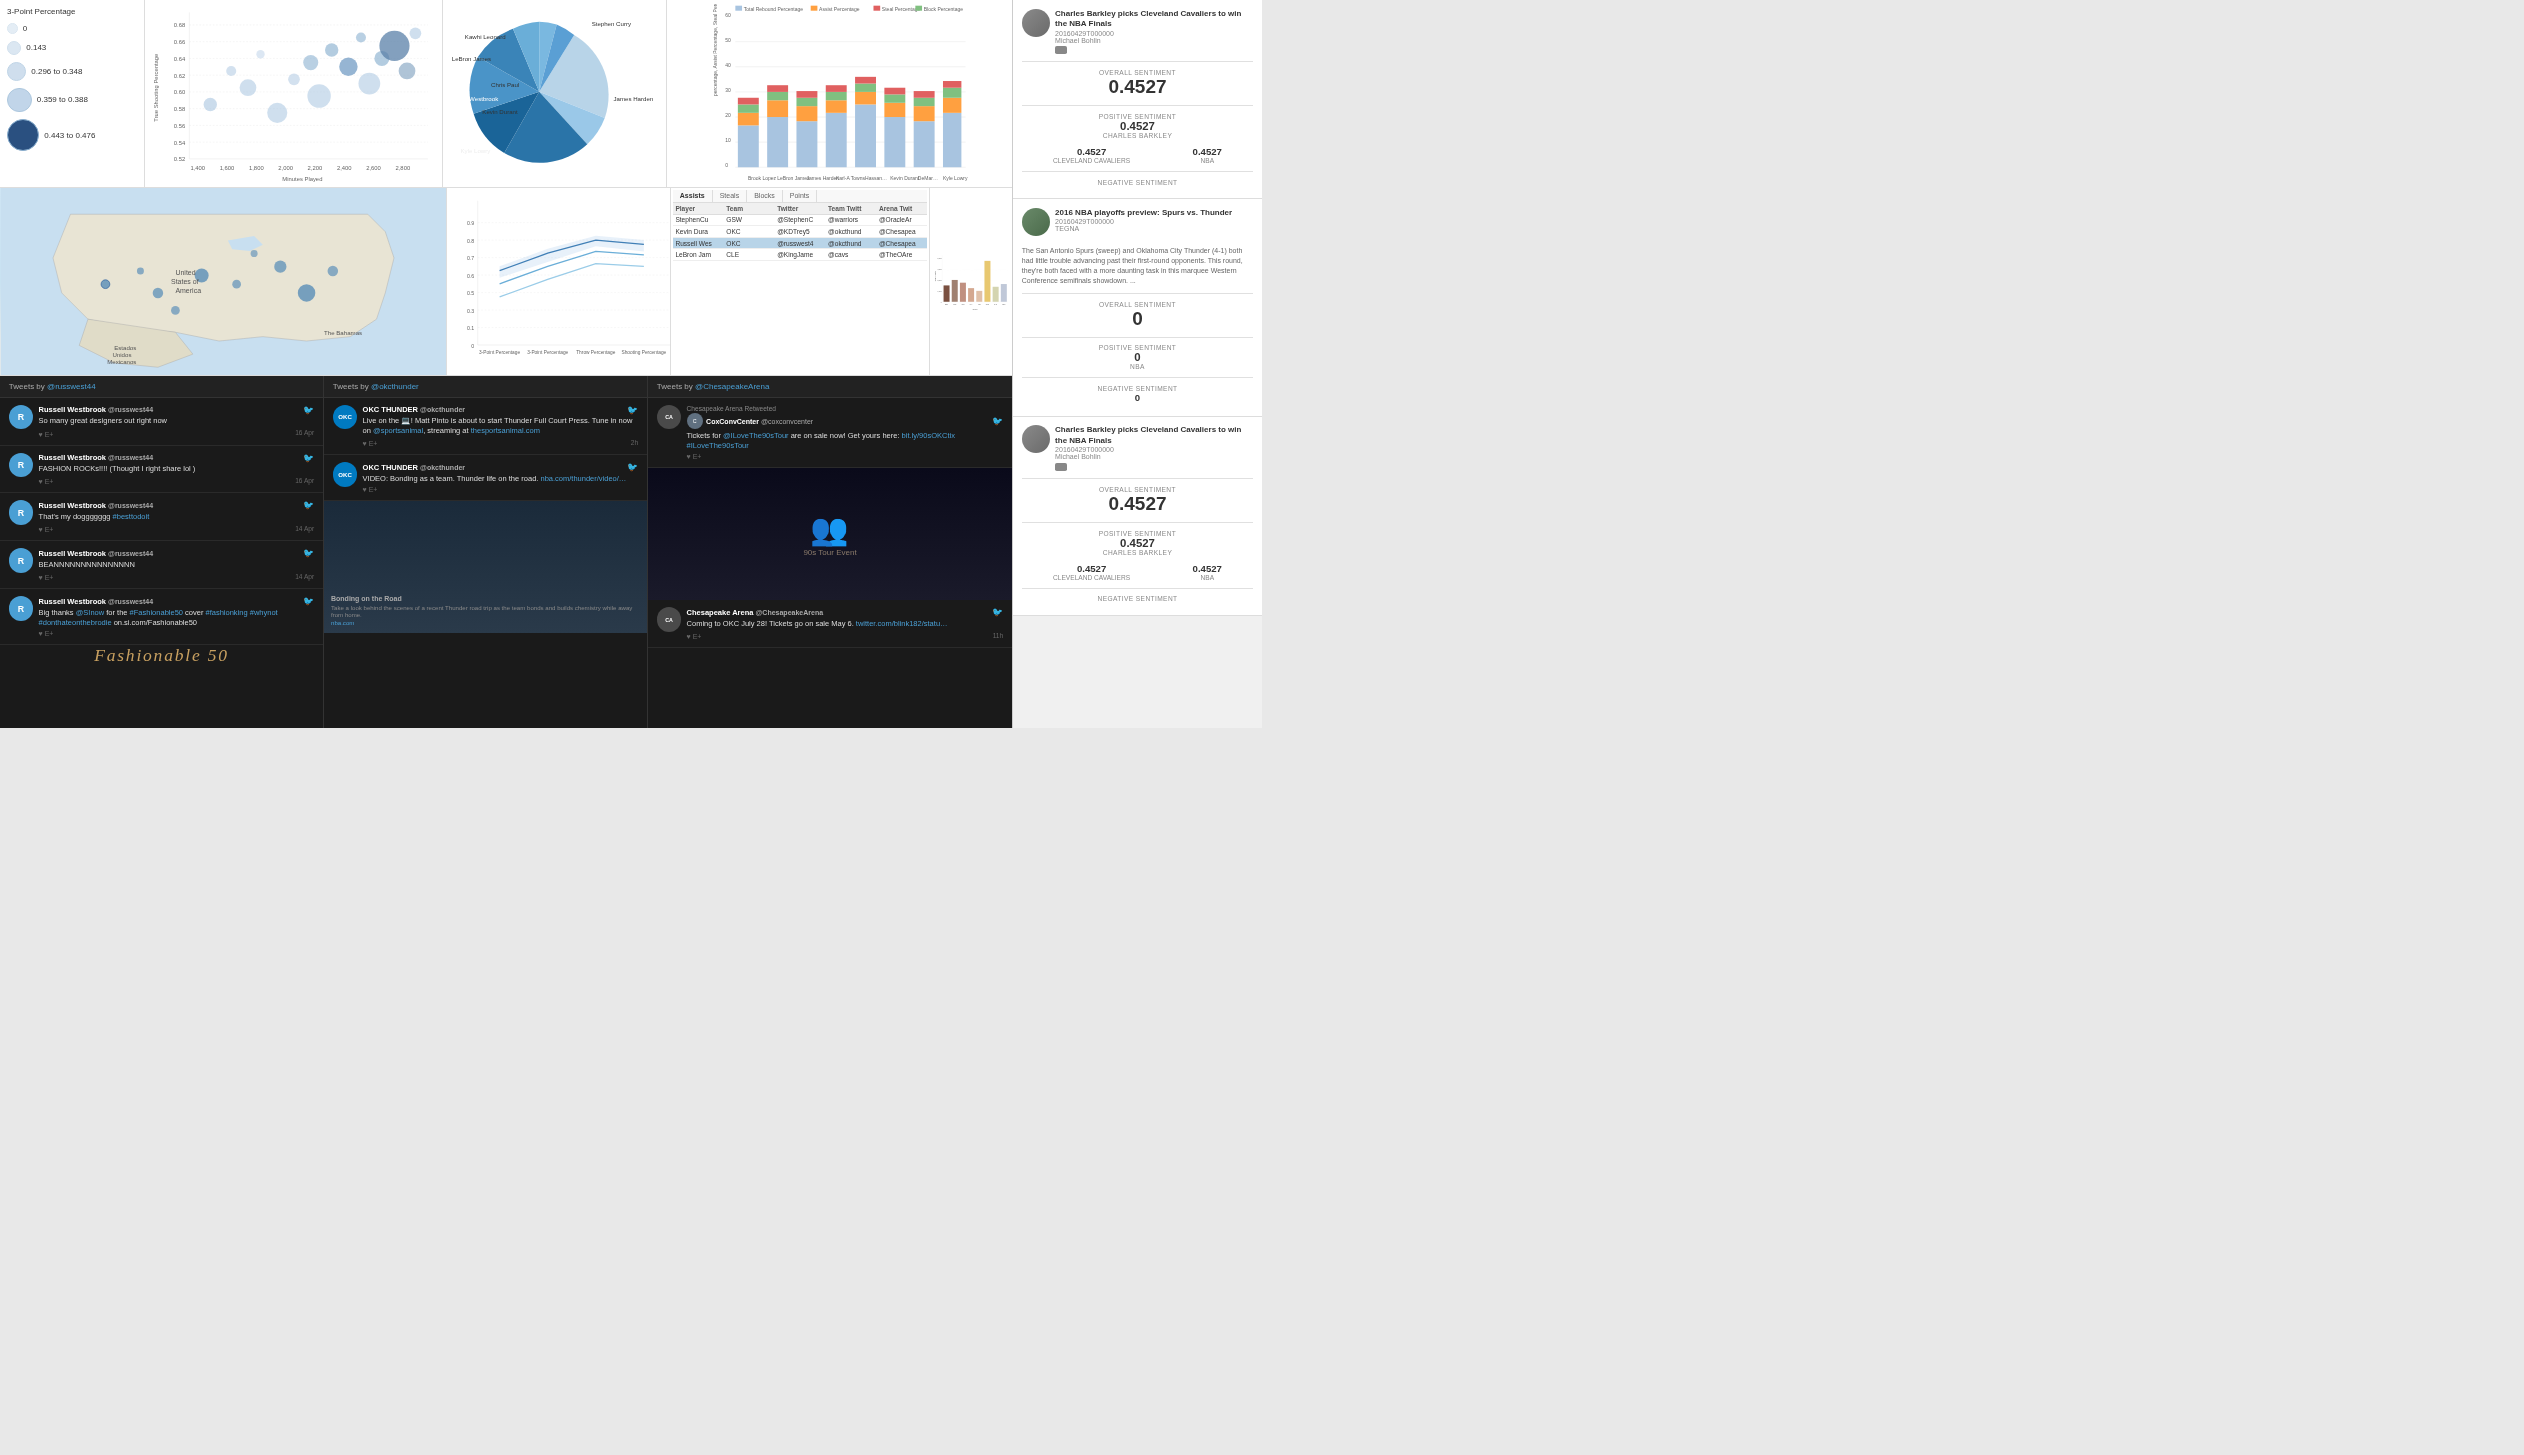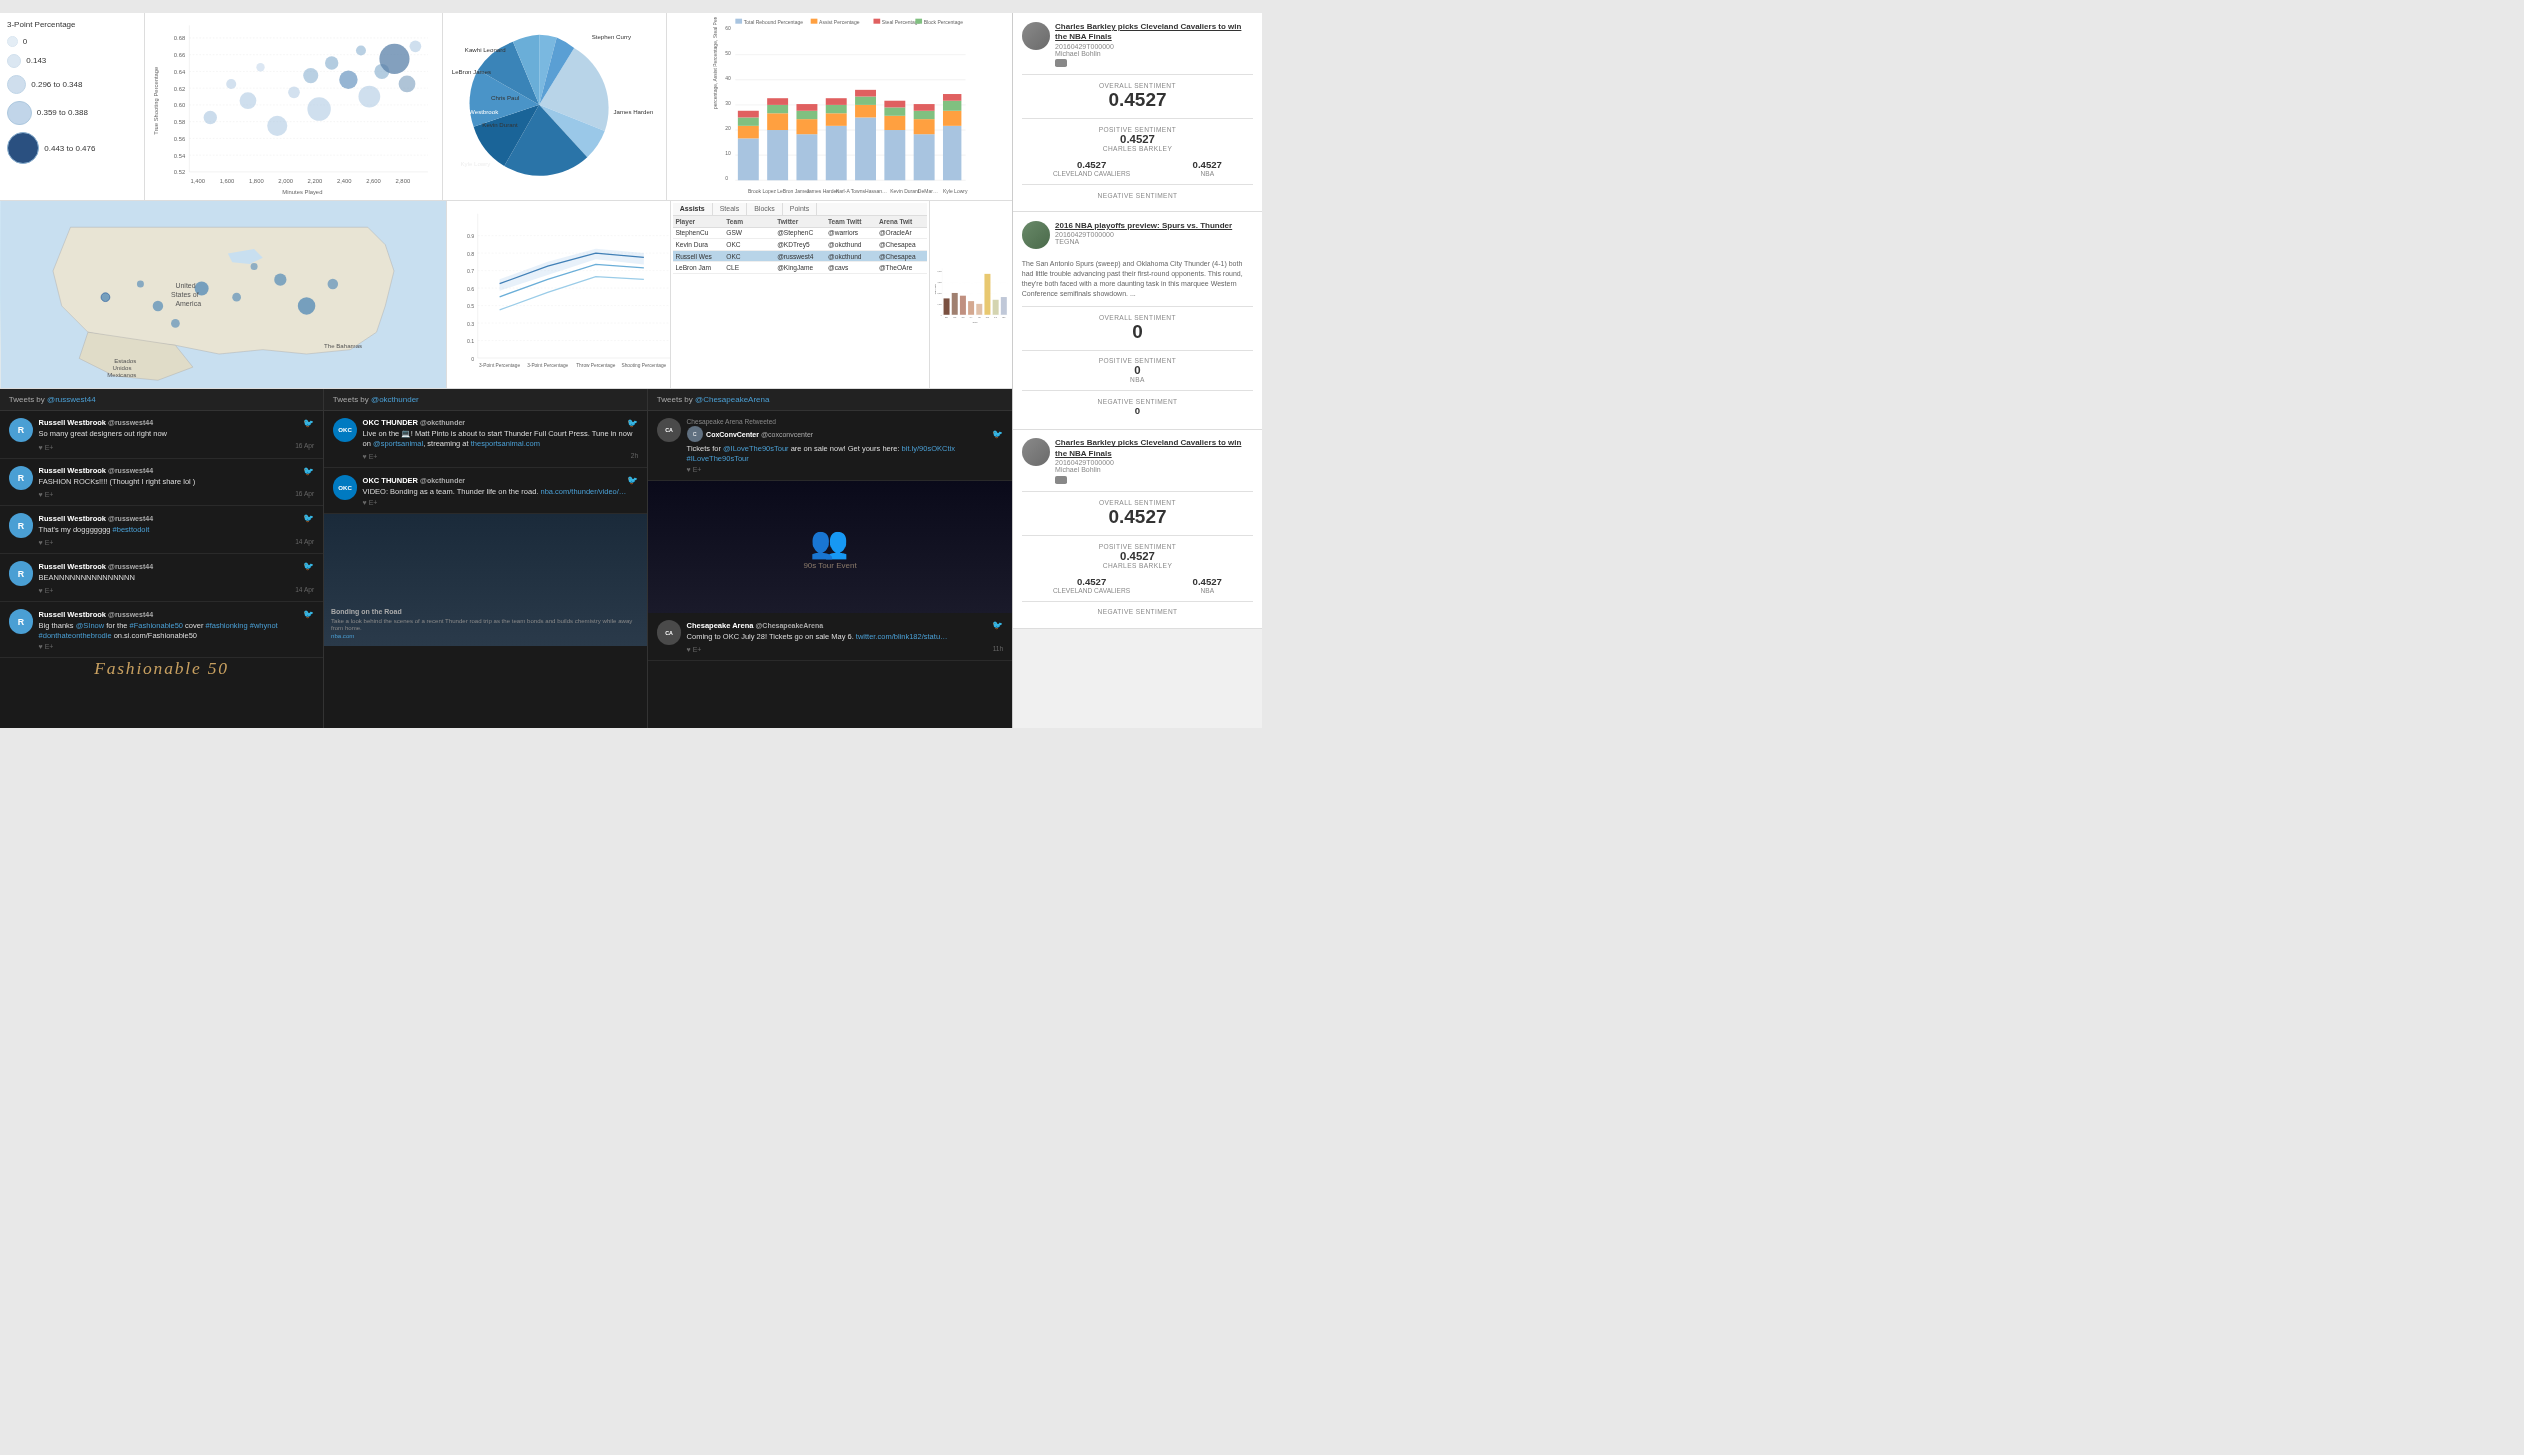--- a/index.html
+++ b/index.html
@@ -1,18 +1,18 @@
 <!DOCTYPE html>
 <html style="font-size:14px"><head>
   <meta charset="utf-8">
   <style>
     * { box-sizing: border-box; margin: 0; padding: 0; }
     body { font-family: Arial, sans-serif; background: #e8e8e8; width: 1262px; height: 728px; overflow: hidden; font-size: 8.8px; }
 
-    .main-container { display: flex; width: 1262px; height: 728px; margin-top: 13px; }
+    .main-container { display: flex; width: 1262px; height: 728px; }
     .left-content { flex: 1; display: flex; flex-direction: column; }
     .right-panel { width: 250px; background: #f0f0f0; border-left: 0.9px solid #ccc; overflow-y: auto; }
 
     
     .top-row { display: flex; height: 188px; background: #fff; border-bottom: 0.9px solid #ddd; }
 
     
     .legend-panel { width: 145px; background: #fff; padding: 7px; border-right: 0.9px solid #ddd; }
     .legend-title { font-size: 8px; color: #333; margin-bottom: 7px; }
     .legend-item { display: flex; align-items: center; margin-bottom: 7px; }
@@ -54,21 +54,21 @@
     .tweet-text { color: #ddd; font-size: 7.5px; margin-top: 1.8px; line-height: 1.3; }
     .tweet-date { color: #666; font-size: 6.6px; text-align: right; }
     .tweet-actions { display: flex; gap: 7px; margin-top: 2.6px; }
     .tweet-action { color: #666; font-size: 7px; }
     .tweet-twitter-icon { color: #4a9fd4; font-size: 8.8px; margin-left: auto; }
 
     
     .sentiment-card { background: #fff; border-bottom: 0.9px solid #ddd; padding: 8.8px; }
     .sentiment-card-header { display: flex; align-items: flex-start; gap: 5.3px; margin-bottom: 7px; }
     .sentiment-avatar { width: 28px; height: 28px; border-radius: 50%; background: #8a8a8a; flex-shrink: 0; }
-    .sentiment-card-title { font-size: 8px; color: #333; font-weight: bold; line-height: 1.3; text-decoration: underline; }
+    .sentiment-card-title { font-size: 8px; color: #333; font-weight: bold; line-height: 1.3; }
     .sentiment-card-meta { font-size: 7px; color: #888; }
     .sentiment-icon { width: 12.3px; height: 8px; background: #888; border-radius: 1.8px; margin-top: 2.6px; }
     .sentiment-section { text-align: center; padding: 3.5px 0; }
     .sentiment-label { font-size: 6.6px; color: #888; letter-spacing: 0.4px; text-transform: uppercase; }
     .sentiment-value { font-size: 19px; color: #333; font-weight: bold; }
     .sentiment-value-small { font-size: 11.4px; color: #333; font-weight: bold; }
     .sentiment-row { display: flex; justify-content: space-around; padding: 3.5px 0; }
     .sentiment-cell { text-align: center; }
     .sentiment-cell-label { font-size: 6.6px; color: #888; text-transform: uppercase; }
     .sentiment-cell-value { font-size: 9.6px; color: #333; font-weight: bold; }

